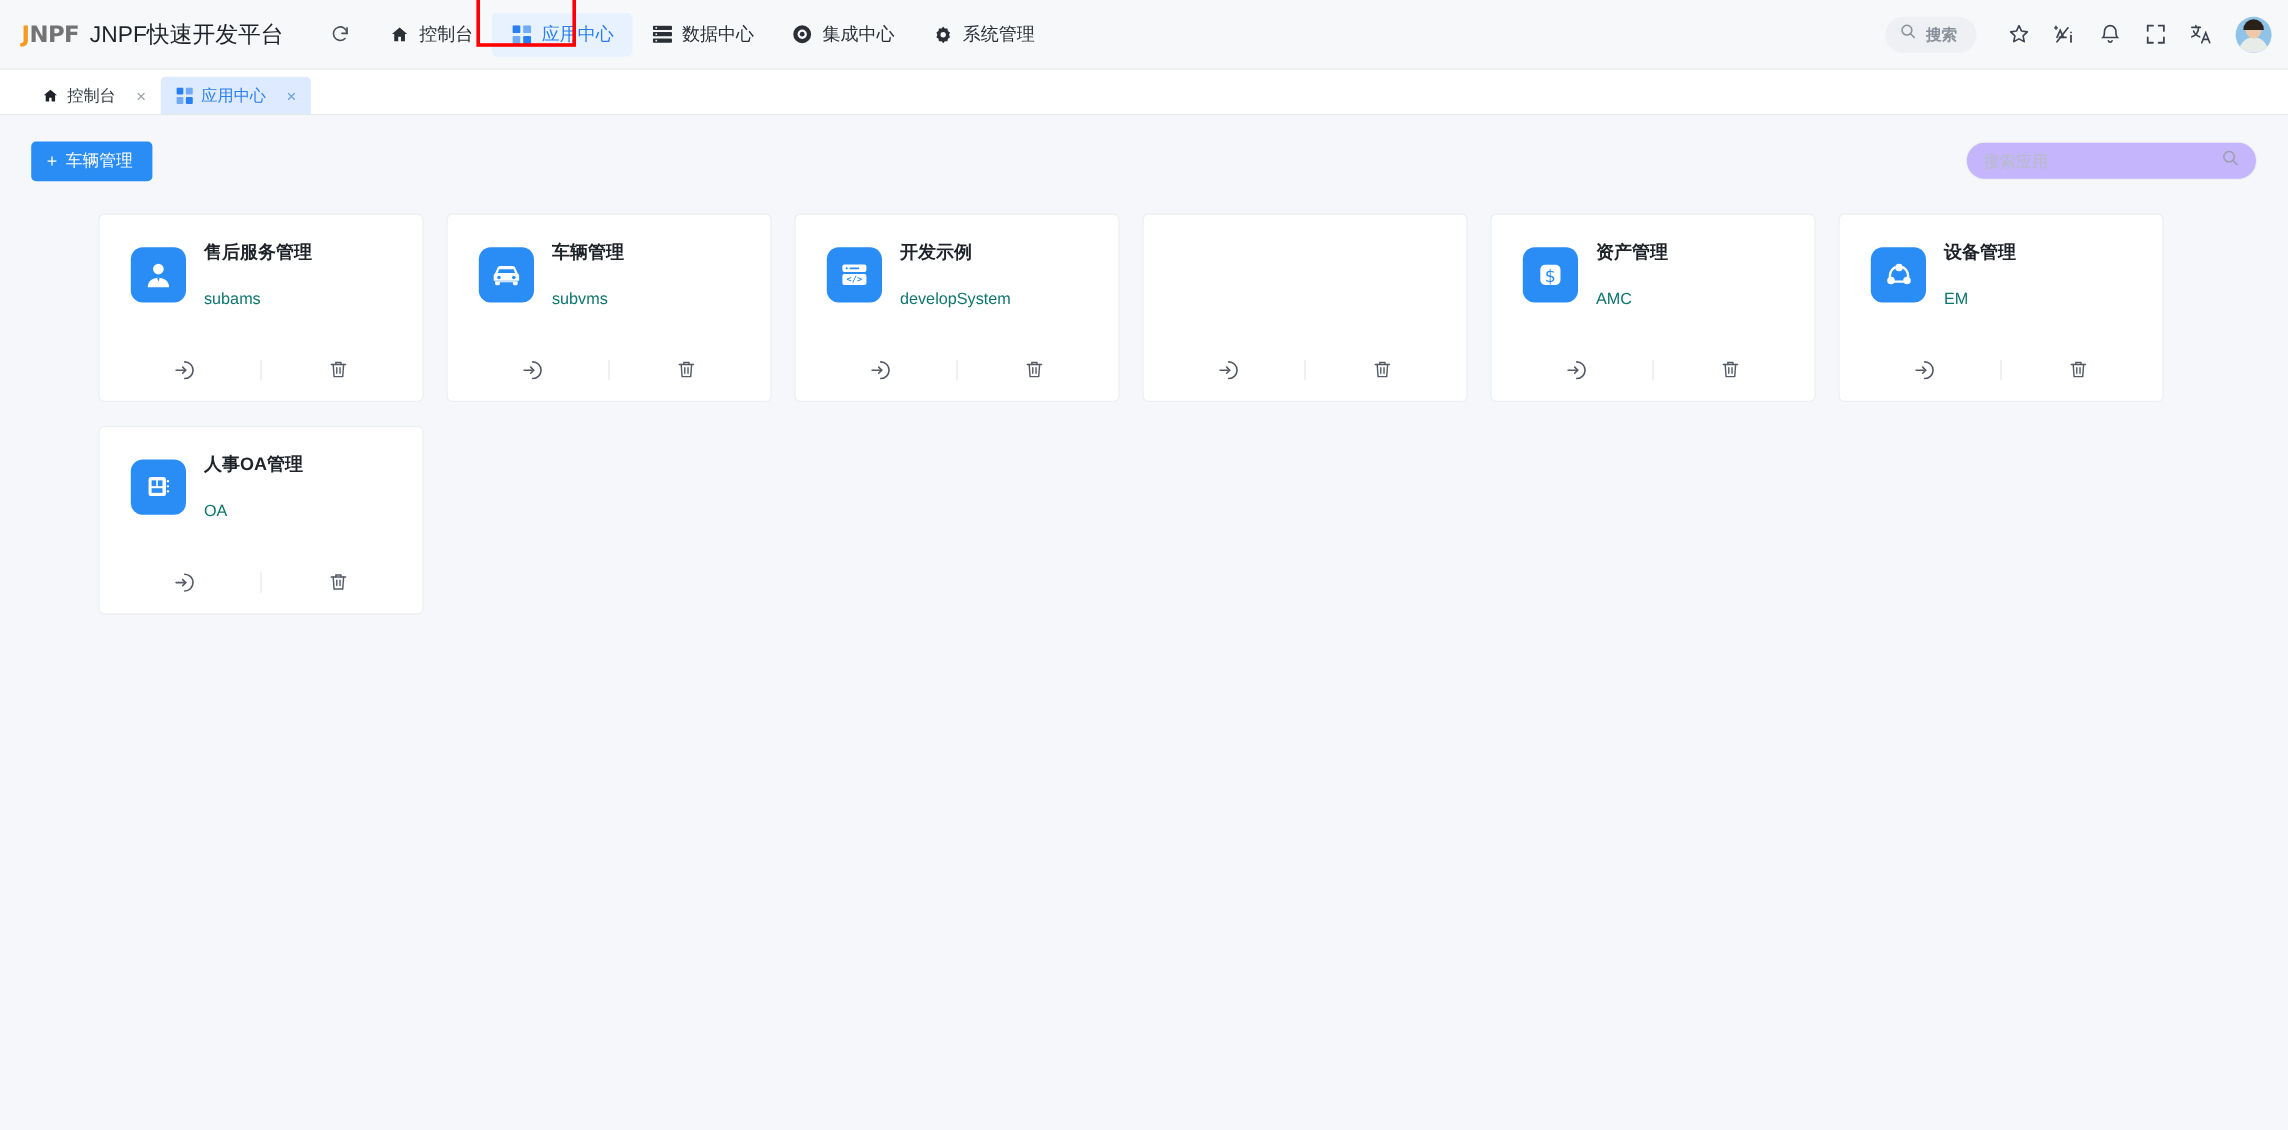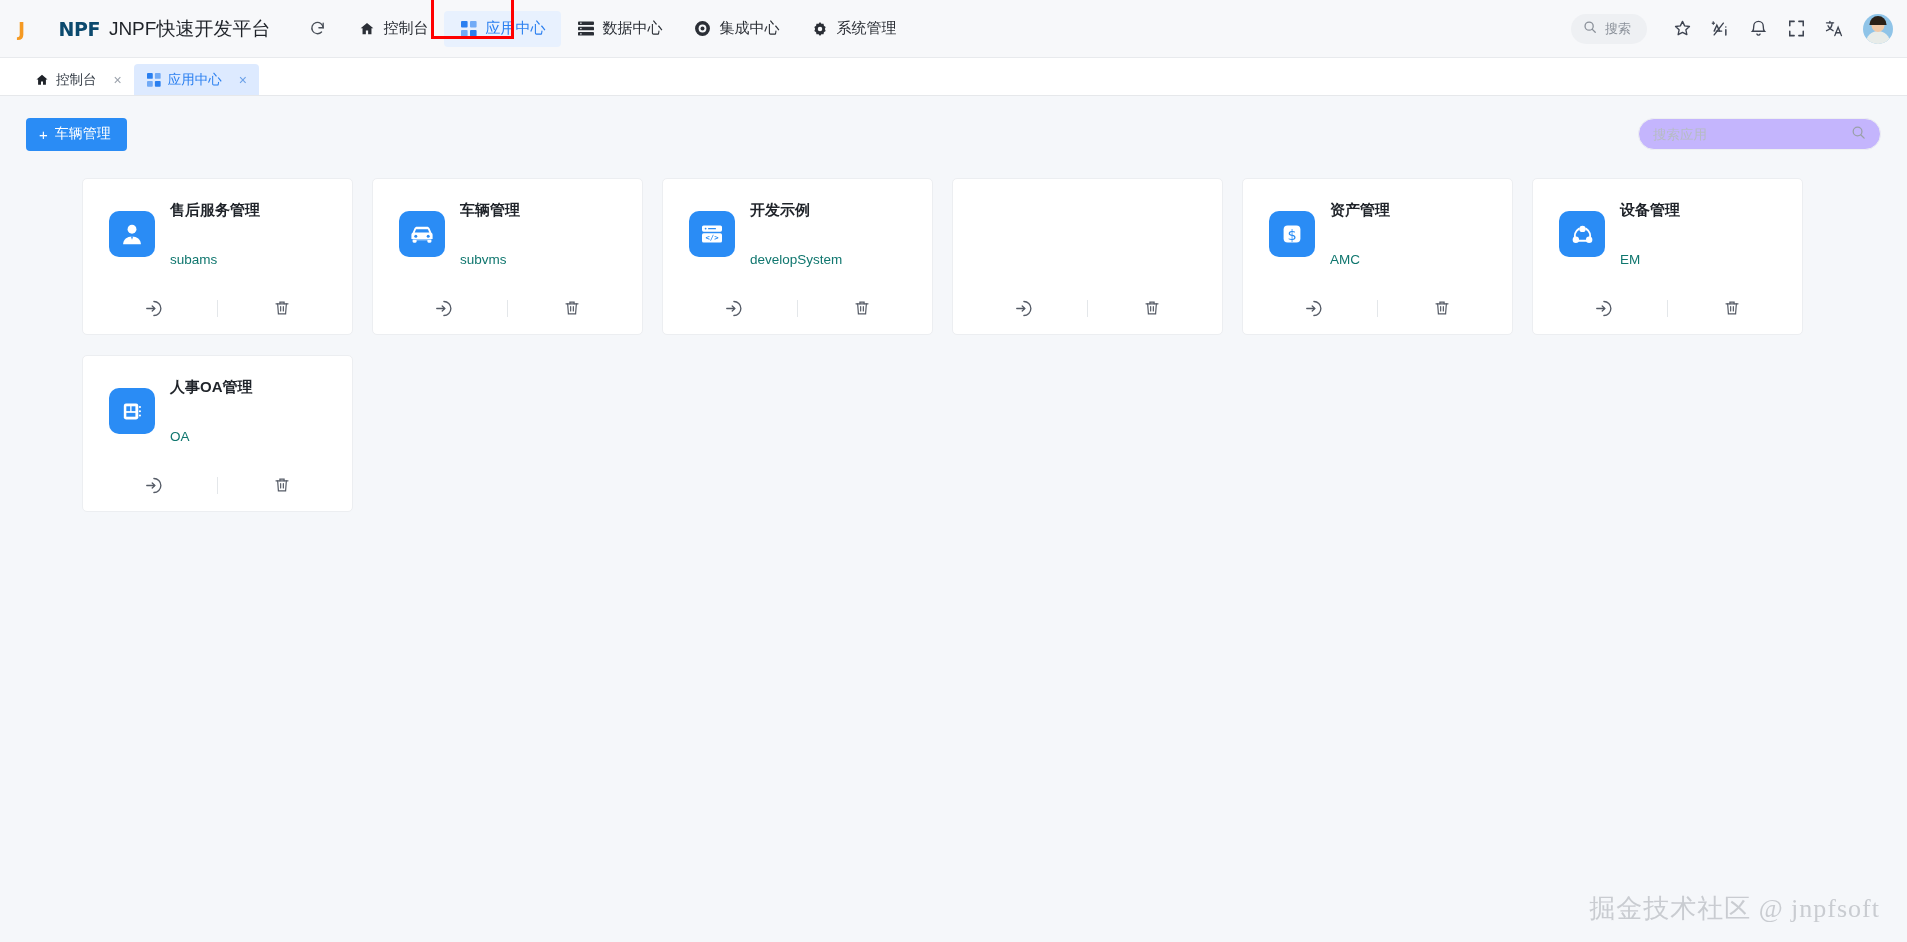--- a/index.html
+++ b/index.html
@@ -20,21 +20,21 @@
     display: flex;
     align-items: center;
     padding: 0 14px 0 18px;
   }
   .brand { display: flex; align-items: center; gap: 9px; flex: none; }
   .brand-logo {
     font-size: 19px; font-weight: bold; letter-spacing: -0.5px;
     font-family: "DejaVu Sans", sans-serif;
   }
   .brand-logo .j { color: #f59a23; }
-  .brand-logo .npf { color: #0c4a6e; padding-left: 34px; }
+  .brand-logo .npf { color: #737373; }
   .brand-title { font-size: 19px; color: #1f2329; letter-spacing: 0px; }
 
   .refresh-btn {
     margin-left: 34px; width: 26px; height: 26px;
     display: flex; align-items: center; justify-content: center;
     cursor: pointer; flex: none;
   }
 
   .nav { display: flex; align-items: center; margin-left: 12px; height: 58px; }
   .nav-item {
@@ -57,21 +57,21 @@
     z-index: 5;
   }
 
   .header-right { margin-left: auto; display: flex; align-items: center; gap: 4px; }
   .hsearch {
     display: flex; align-items: center; gap: 8px;
     background: #eef0f3; border-radius: 15px;
     height: 30px; padding: 0 16px 0 12px; cursor: pointer;
     margin-right: 14px;
   }
-  .hsearch .txt { font-size: 13px; color: #8a9099; }
+  .hsearch .txt { font-size: 13px; color: #8a9099; font-weight: bold; }
   .hicon {
     width: 34px; height: 34px; display: flex; align-items: center; justify-content: center;
     cursor: pointer; color: #3d4350;
   }
   .avatar {
     width: 30px; height: 30px; border-radius: 50%;
     margin-left: 8px; cursor: pointer; overflow: hidden;
     background: #8fc4e8; flex: none; position: relative;
   }
   .avatar .head { position:absolute; left:50%; top:5px; transform:translateX(-50%); width:13px; height:13px; border-radius:50%; background:#f0c9a8; }
@@ -140,21 +140,21 @@
     display: flex; flex-direction: column;
     padding: 22px 0 0 0;
   }
   .card-top { display: flex; align-items: center; gap: 15px; padding: 0 26px; }
   .app-icon {
     width: 46px; height: 46px; border-radius: 10px;
     background: #2a8cf5; flex: none;
     display: flex; align-items: center; justify-content: center;
     color: #fff;
   }
-  .card-meta { display: flex; flex-direction: column; gap: 21px; min-width: 0; }
+  .card-meta { display: flex; flex-direction: column; gap: 10px; min-width: 0; }
   .card-name { font-size: 15px; font-weight: bold; color: #1f2329; white-space: nowrap; }
   .card-code { font-size: 13.5px; color: #0f766e; white-space: nowrap; margin-top: 11px; }
   .card-actions {
     margin-top: auto;
     display: flex; align-items: center; justify-content: center;
     gap: 0; height: 52px;
   }
   .act {
     width: 52px; height: 34px;
     display: flex; align-items: center; justify-content: center;
@@ -593,15 +593,14 @@
               <path d="M6.2 6.4l1 13.4h9.6l1-13.4"></path>
               <path d="M10.2 10v6M13.8 10v6"></path>
             </svg>
           </div>
         </div>
       </div>
 
     </div>
   </div>
 
-  <div class="watermark">掘金技术社区 @ jnpfsoft</div>
 
 </div>
 
 </body></html>

